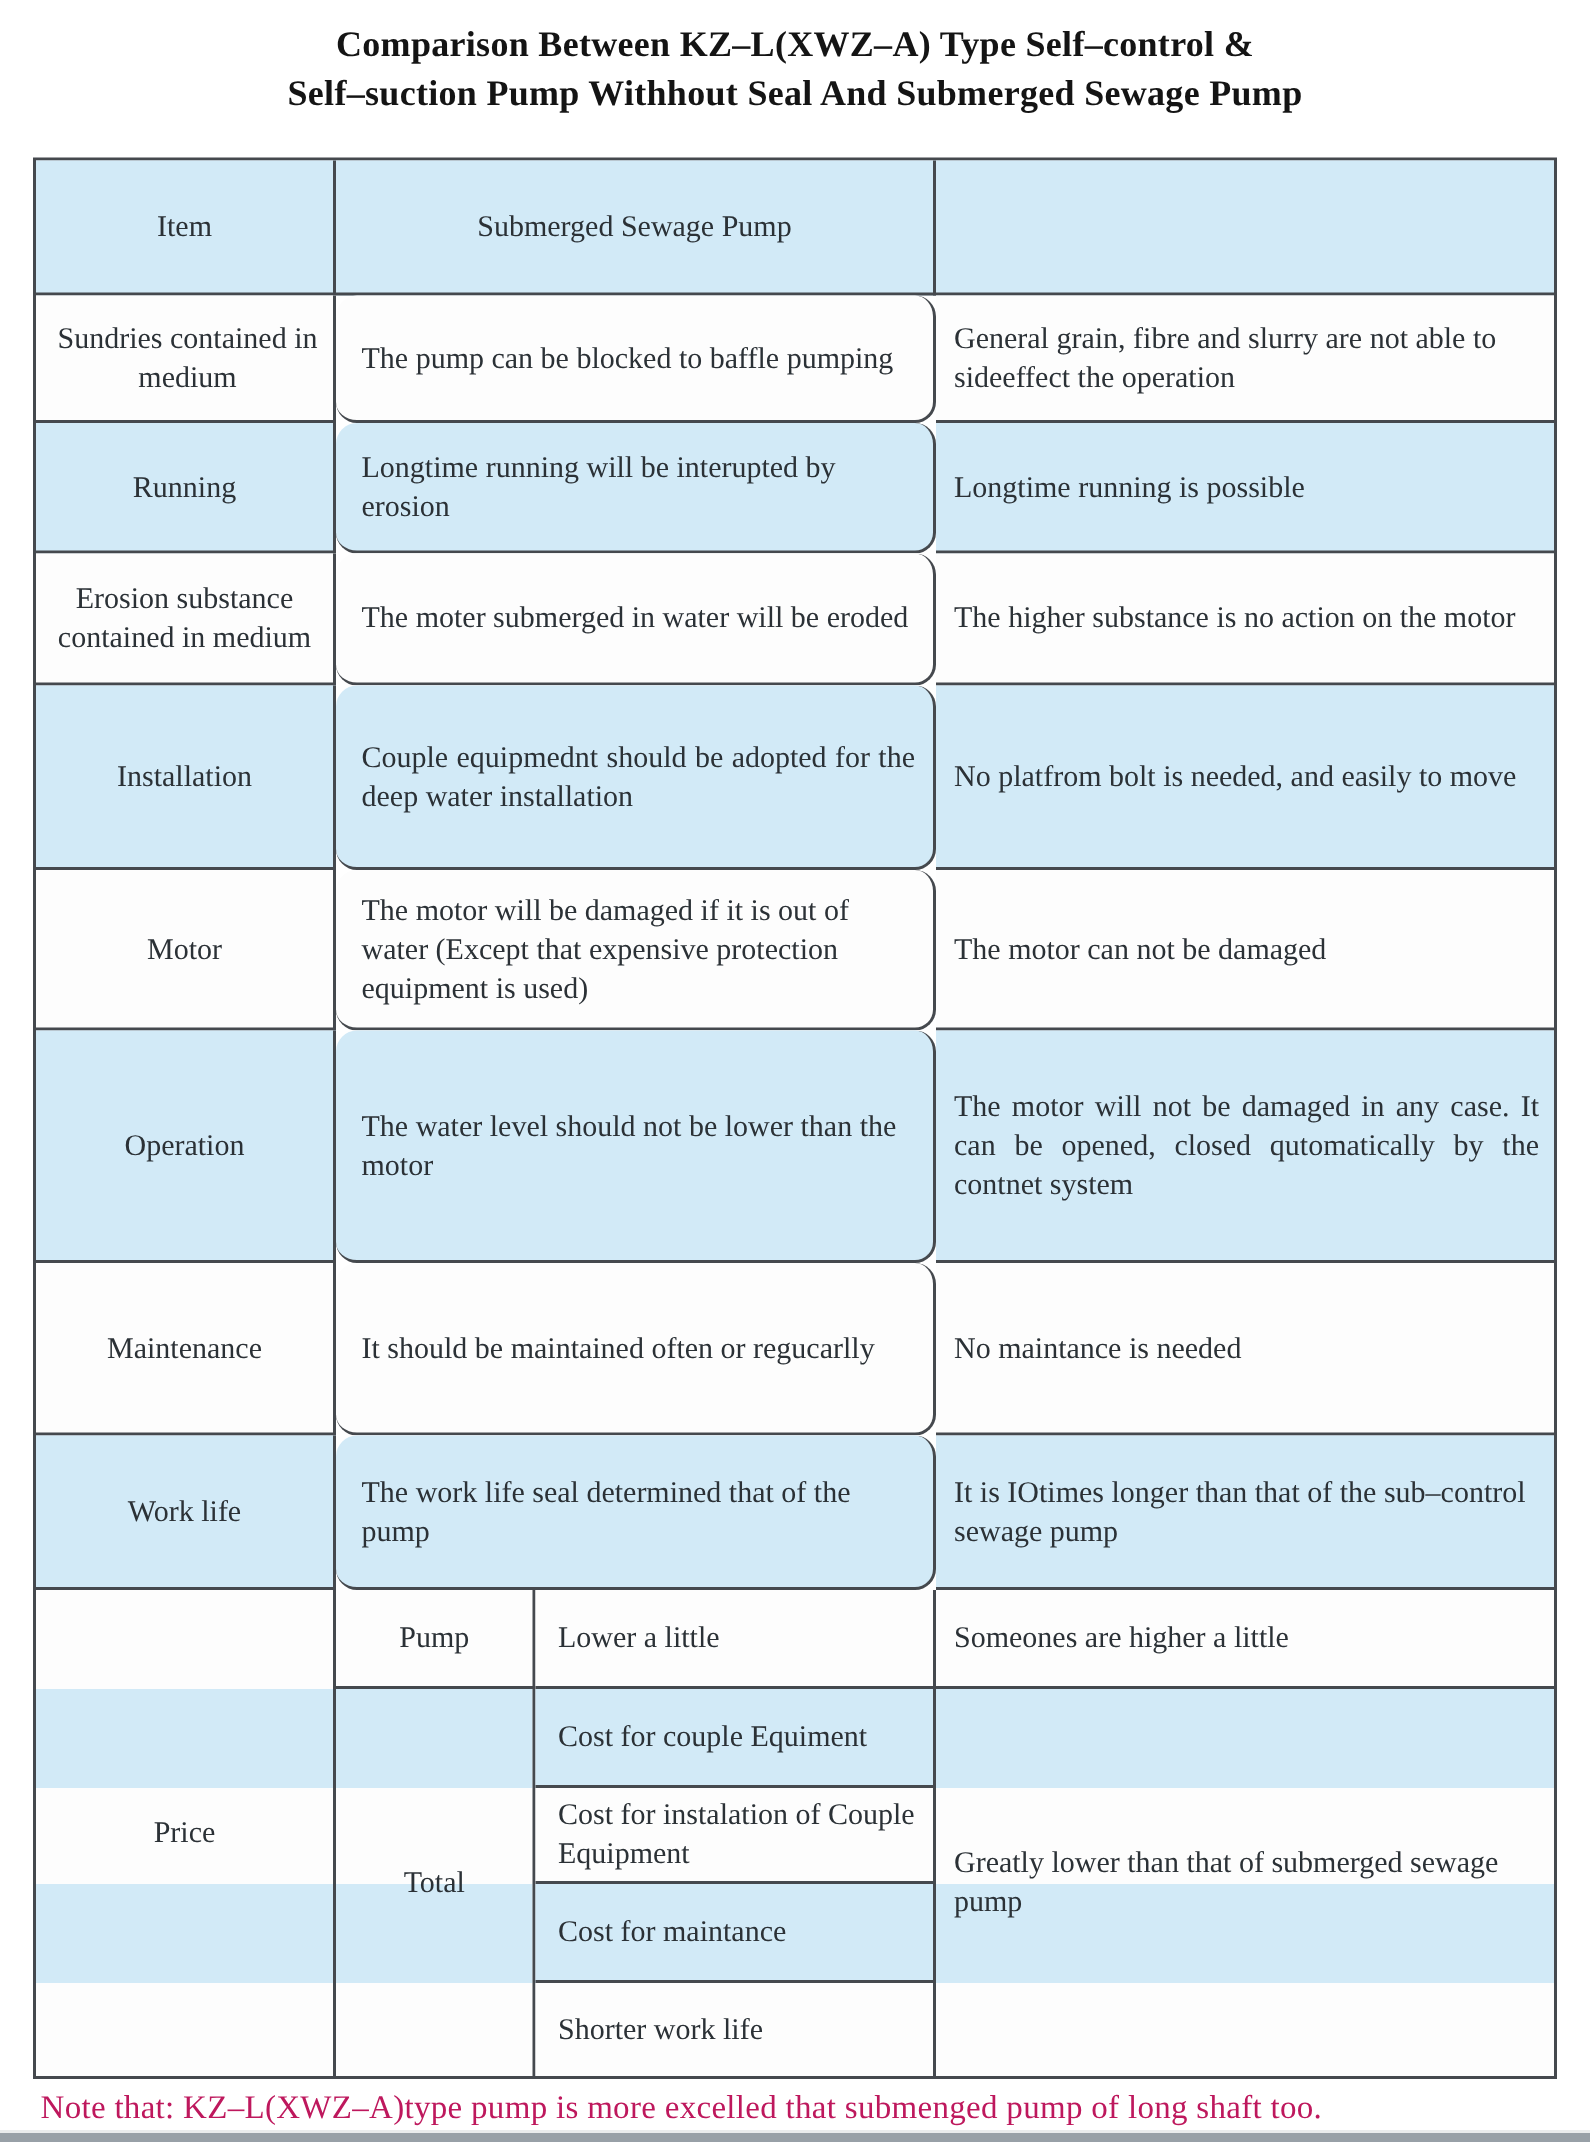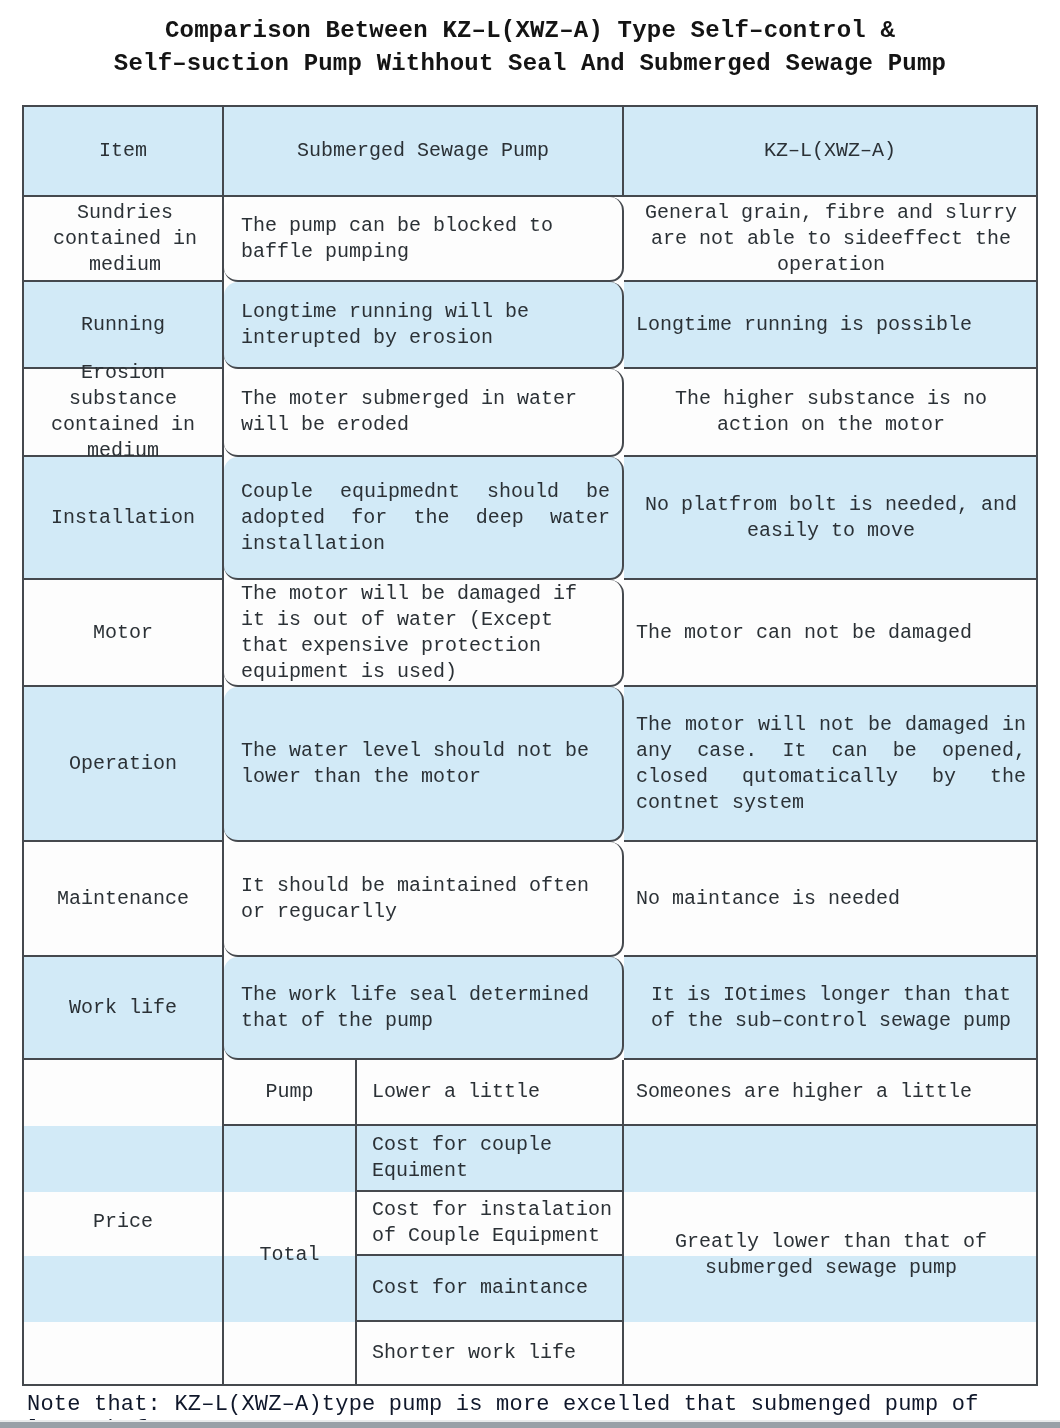--- a/index.html
+++ b/index.html
@@ -10,21 +10,21 @@
     --title-color: #141414;
   }
   * { margin: 0; padding: 0; }
   body { background: #ffffff; }
   .page {
     position: relative;
     width: 1060px;
     height: 1428px;
     background: #ffffff;
     overflow: hidden;
-    font-family: Liberation Mono, monospace;
+    font-family: Liberation Serif, serif;
     color: var(--text-color);
   }
   .title {
     position: absolute;
     top: 14px;
     left: 0;
     width: 100%;
     text-align: center;
     font-size: 24px;
     font-weight: bold;
@@ -43,21 +43,21 @@
   }
   .cell {
     box-sizing: border-box;
     border-right: 2px solid var(--border-color);
     border-bottom: 2px solid var(--border-color);
     display: flex;
     align-items: center;
     font-size: 20px;
     line-height: 1.3;
   }
-  .no-r { border-right: none; text-align: center; }
+  .no-r { border-right: none; }
   .no-b { border-bottom: none; }
   .blue { background: var(--row-blue); }
   .white { background: var(--row-white); }
   .center-cell { justify-content: center; text-align: center; padding: 0 8px; }
   .item-left { justify-content: flex-start; text-align: center; padding: 0 6px 0 10px; }
   .content { padding: 0 12px 0 17px; border-radius: 14px; }
   .content-r { padding: 0 10px 0 12px; }
   .sub-content { padding: 0 0 0 15px; }
   .justify { text-align: justify; }
   .price-label-cell {
@@ -74,21 +74,21 @@
       var(--row-white) 66px 130px,
       var(--row-blue) 130px 196px,
       var(--row-white) 196px 100%);
   }
   .note {
     position: absolute;
     left: 27px;
     top: 1392px;
     width: 1010px;
     font-size: 22px;
-    color: #0f172a;
+    color: #be185d;
     letter-spacing: 0.2px;
   }
   .bottom-bar {
     position: absolute;
     left: 0;
     bottom: 0;
     width: 100%;
     height: 8px;
     background: linear-gradient(to bottom, #e9ebec 0 2px, #98a0a7 2px 100%);
   }
@@ -102,21 +102,20 @@
     <div>Comparison Between KZ–L(XWZ–A) Type Self–control &amp;</div>
     <div>Self–suction Pump Withhout Seal And Submerged Sewage Pump</div>
   </div>
 
   <div class="comp-table">
 
     <div class="cell blue center-cell" style="grid-area:1/1/2/2">Item</div>
     <div class="cell blue center-cell" style="grid-area:1/2/2/4">Submerged Sewage Pump</div>
     <div class="cell blue center-cell no-r" style="grid-area:1/4/2/5">
       <div>
-        <div>KZ–L(XWZ–A)</div>
       </div>
     </div>
 
     <div class="cell white item-left" style="grid-area:2/1/3/2">Sundries contained in medium</div>
     <div class="cell white content" style="grid-area:2/2/3/4">The pump can be blocked to baffle pumping</div>
     <div class="cell white content-r no-r" style="grid-area:2/4/3/5">General grain, fibre and slurry are not able to sideeffect the operation</div>
 
     <div class="cell blue center-cell" style="grid-area:3/1/4/2">Running</div>
     <div class="cell blue content" style="grid-area:3/2/4/4">Longtime running will be interupted by erosion</div>
     <div class="cell blue content-r no-r" style="grid-area:3/4/4/5">Longtime running is possible</div>

